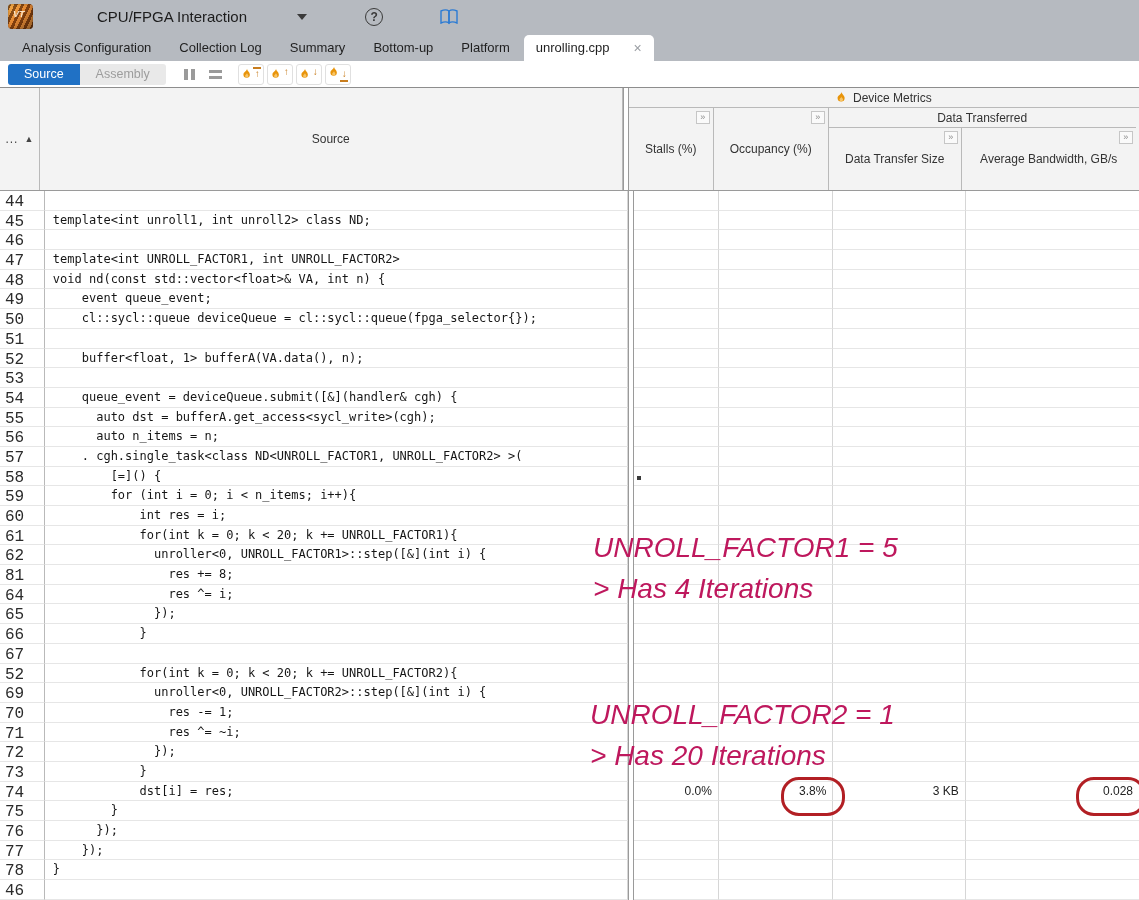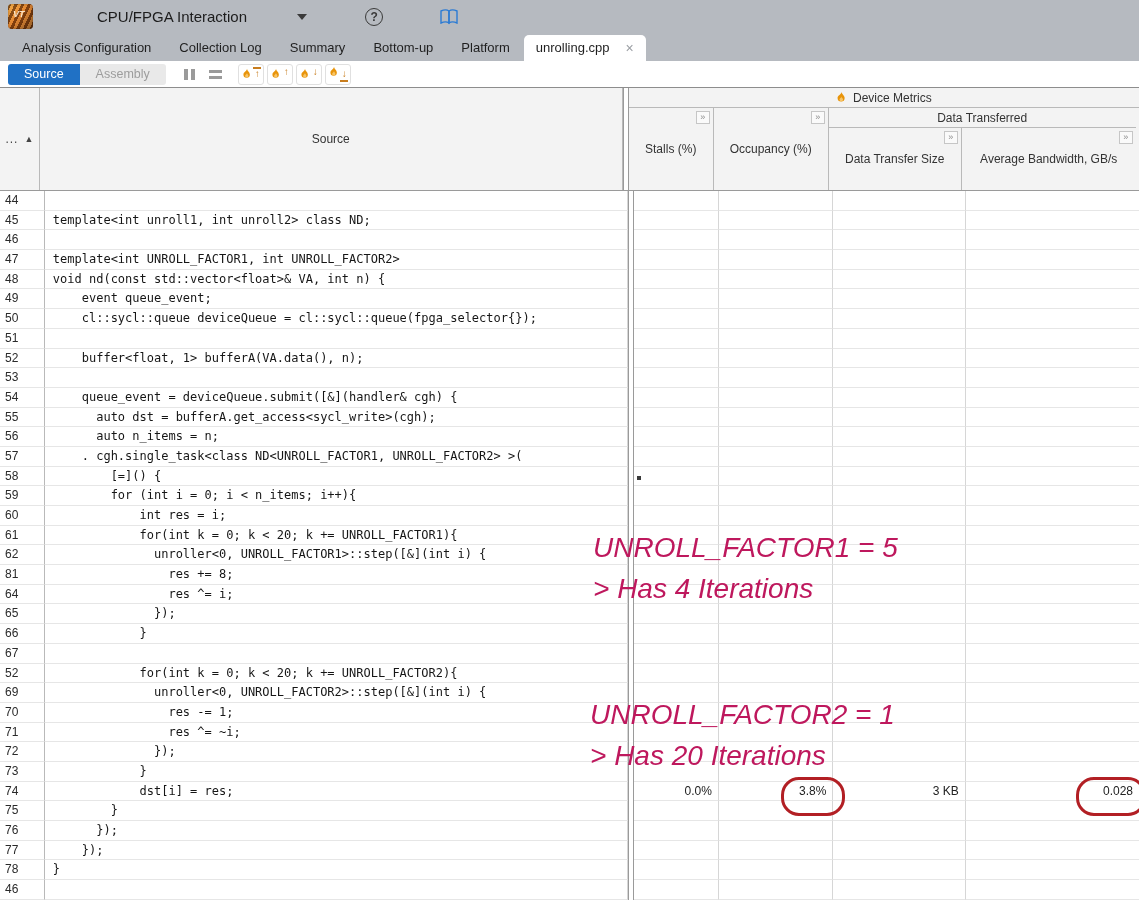--- a/index.html
+++ b/index.html
@@ -22,21 +22,21 @@
           border-right:5px solid transparent; border-top:6px solid #3a3a3a; cursor:pointer; }
   .help-btn { margin-left:18px; width:18px; height:18px; border:1.5px solid #3a3a3a; border-radius:50%;
           color:#3a3a3a; font-size:12px; font-weight:bold; display:flex; align-items:center; justify-content:center; }
   .book-btn { margin-left:16px; width:20px; height:18px; display:flex; align-items:center; }
 
   
   .tabbar { position:absolute; left:0; top:33px; width:1139px; height:28px; background:#b6bac0;
             display:flex; align-items:flex-end; padding-left:8px; }
   .tab { font-size:13px; color:#1f1f1f; padding:0 14px; line-height:27px; height:27px; white-space:nowrap; cursor:pointer; }
   .tab.active { background:#fff; border-radius:5px 5px 0 0; height:26px; line-height:26px;
-            display:flex; align-items:center; gap:16px; padding:0 12px; }
+            display:flex; align-items:center; gap:24px; padding:0 12px; }
   .tab-close { color:#9a9ea3; font-size:14px; line-height:1; }
 
   
   .toolbar { position:absolute; left:0; top:61px; width:1139px; height:27px; background:#fff;
              border-bottom:1px solid #8d8d8d; display:flex; align-items:center; }
   .seg { display:flex; margin-left:8px; height:21px; }
   .seg-btn { font-size:12.5px; padding:0 16px; line-height:21px; }
   .seg-src { background:#2071c5; color:#fff; border-radius:3px 0 0 3px; }
   .seg-asm { background:#e9e9e9; color:#9d9d9d; border-radius:0 3px 3px 0; }
   .ico-pause { margin-left:18px; display:flex; gap:3px; }
@@ -70,21 +70,21 @@
   .dt-cells { display:flex; flex:1; }
   .exp-btn { position:absolute; top:3px; right:3px; width:14px; height:13px; border:1px solid #c6c6c6;
              background:#fafafa; color:#8a8a8a; font-size:9px; line-height:11px; text-align:center; cursor:pointer; }
   .sort-tri { font-size:9px; color:#444; }
   .hdots { font-size:12px; color:#444; letter-spacing:1px; }
 
   
   .tbody { position:absolute; left:0; top:191px; width:1139px; height:709px; display:flex; flex-direction:column; }
   .row { display:flex; height:19.7px; flex:none; }
   .cell { border-right:1px solid #d6d6d6; border-bottom:1px solid #e6e6e6; overflow:hidden; }
-  .c-num { width:45px; border-right:1px solid #b9b9b9; font-size:12px; color:#2a2a2a; padding:2px 0 0 5px; }
+  .c-num { width:45px; border-right:1px solid #b9b9b9; font-size:16px; color:#2a2a2a; padding:2px 0 0 5px;font-family:Liberation Mono, monospace; }
   .c-src { width:586px; font-family:"DejaVu Sans Mono", monospace; font-size:12px; color:#161616;
            white-space:pre; padding:2px 0 0 8px; }
   .c-gap { width:6px; border-left:1px solid #9a9a9a; border-right:1px solid #9a9a9a; border-bottom:none; background:#fff; }
   .c-m  { font-size:12px; color:#222; text-align:right; padding:2px 6px 0 0; }
 
   
   .annot { position:absolute; font-style:italic; font-size:28px; line-height:41px; color:#be185d; white-space:nowrap; z-index:5; }
   .red-ellipse { position:absolute; border:3px solid #b21f24; border-radius:18px; z-index:6; background:transparent; }
   .stray-dot { position:absolute; left:637px; top:476px; width:4px; height:4px; background:#3a3a3a; z-index:4; }
 </style>

